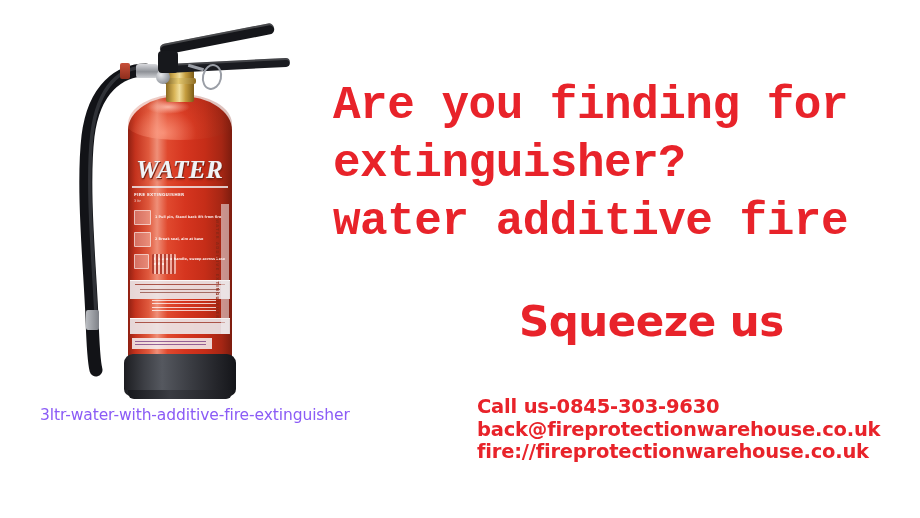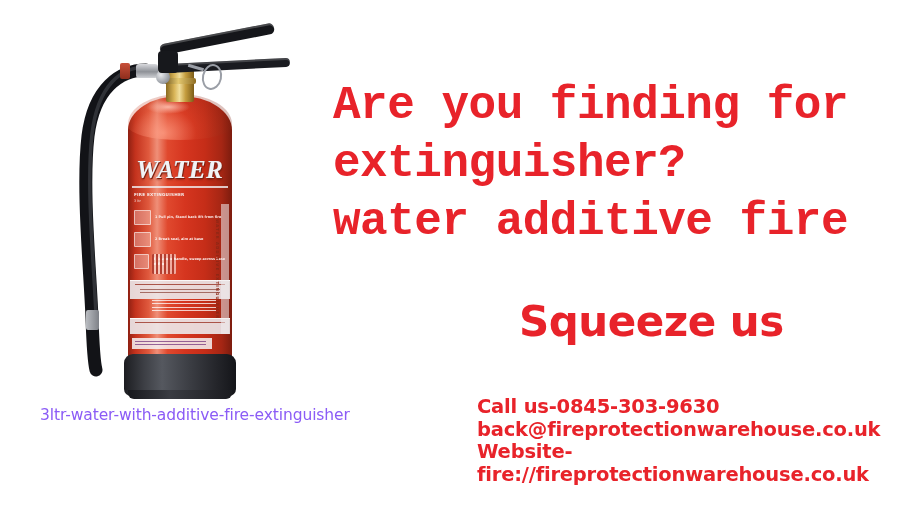--- a/index.html
+++ b/index.html
@@ -523,17 +523,16 @@
     <span class="hl-line">Are you finding for</span>
     <span class="hl-line">extinguisher?</span>
     <span class="hl-line">water additive fire</span>
   </div>
 
   <div id="contact-heading">Squeeze us</div>
 
   <div id="contact-details">
     <span class="cd-line">Call us-0845-303-9630</span>
     <span class="cd-line">back@fireprotectionwarehouse.co.uk</span>
-    <span class="cd-line">Website-</span>
     <span class="cd-line">fire://fireprotectionwarehouse.co.uk</span>
   </div>
 
 </div>
 
 </body></html>

